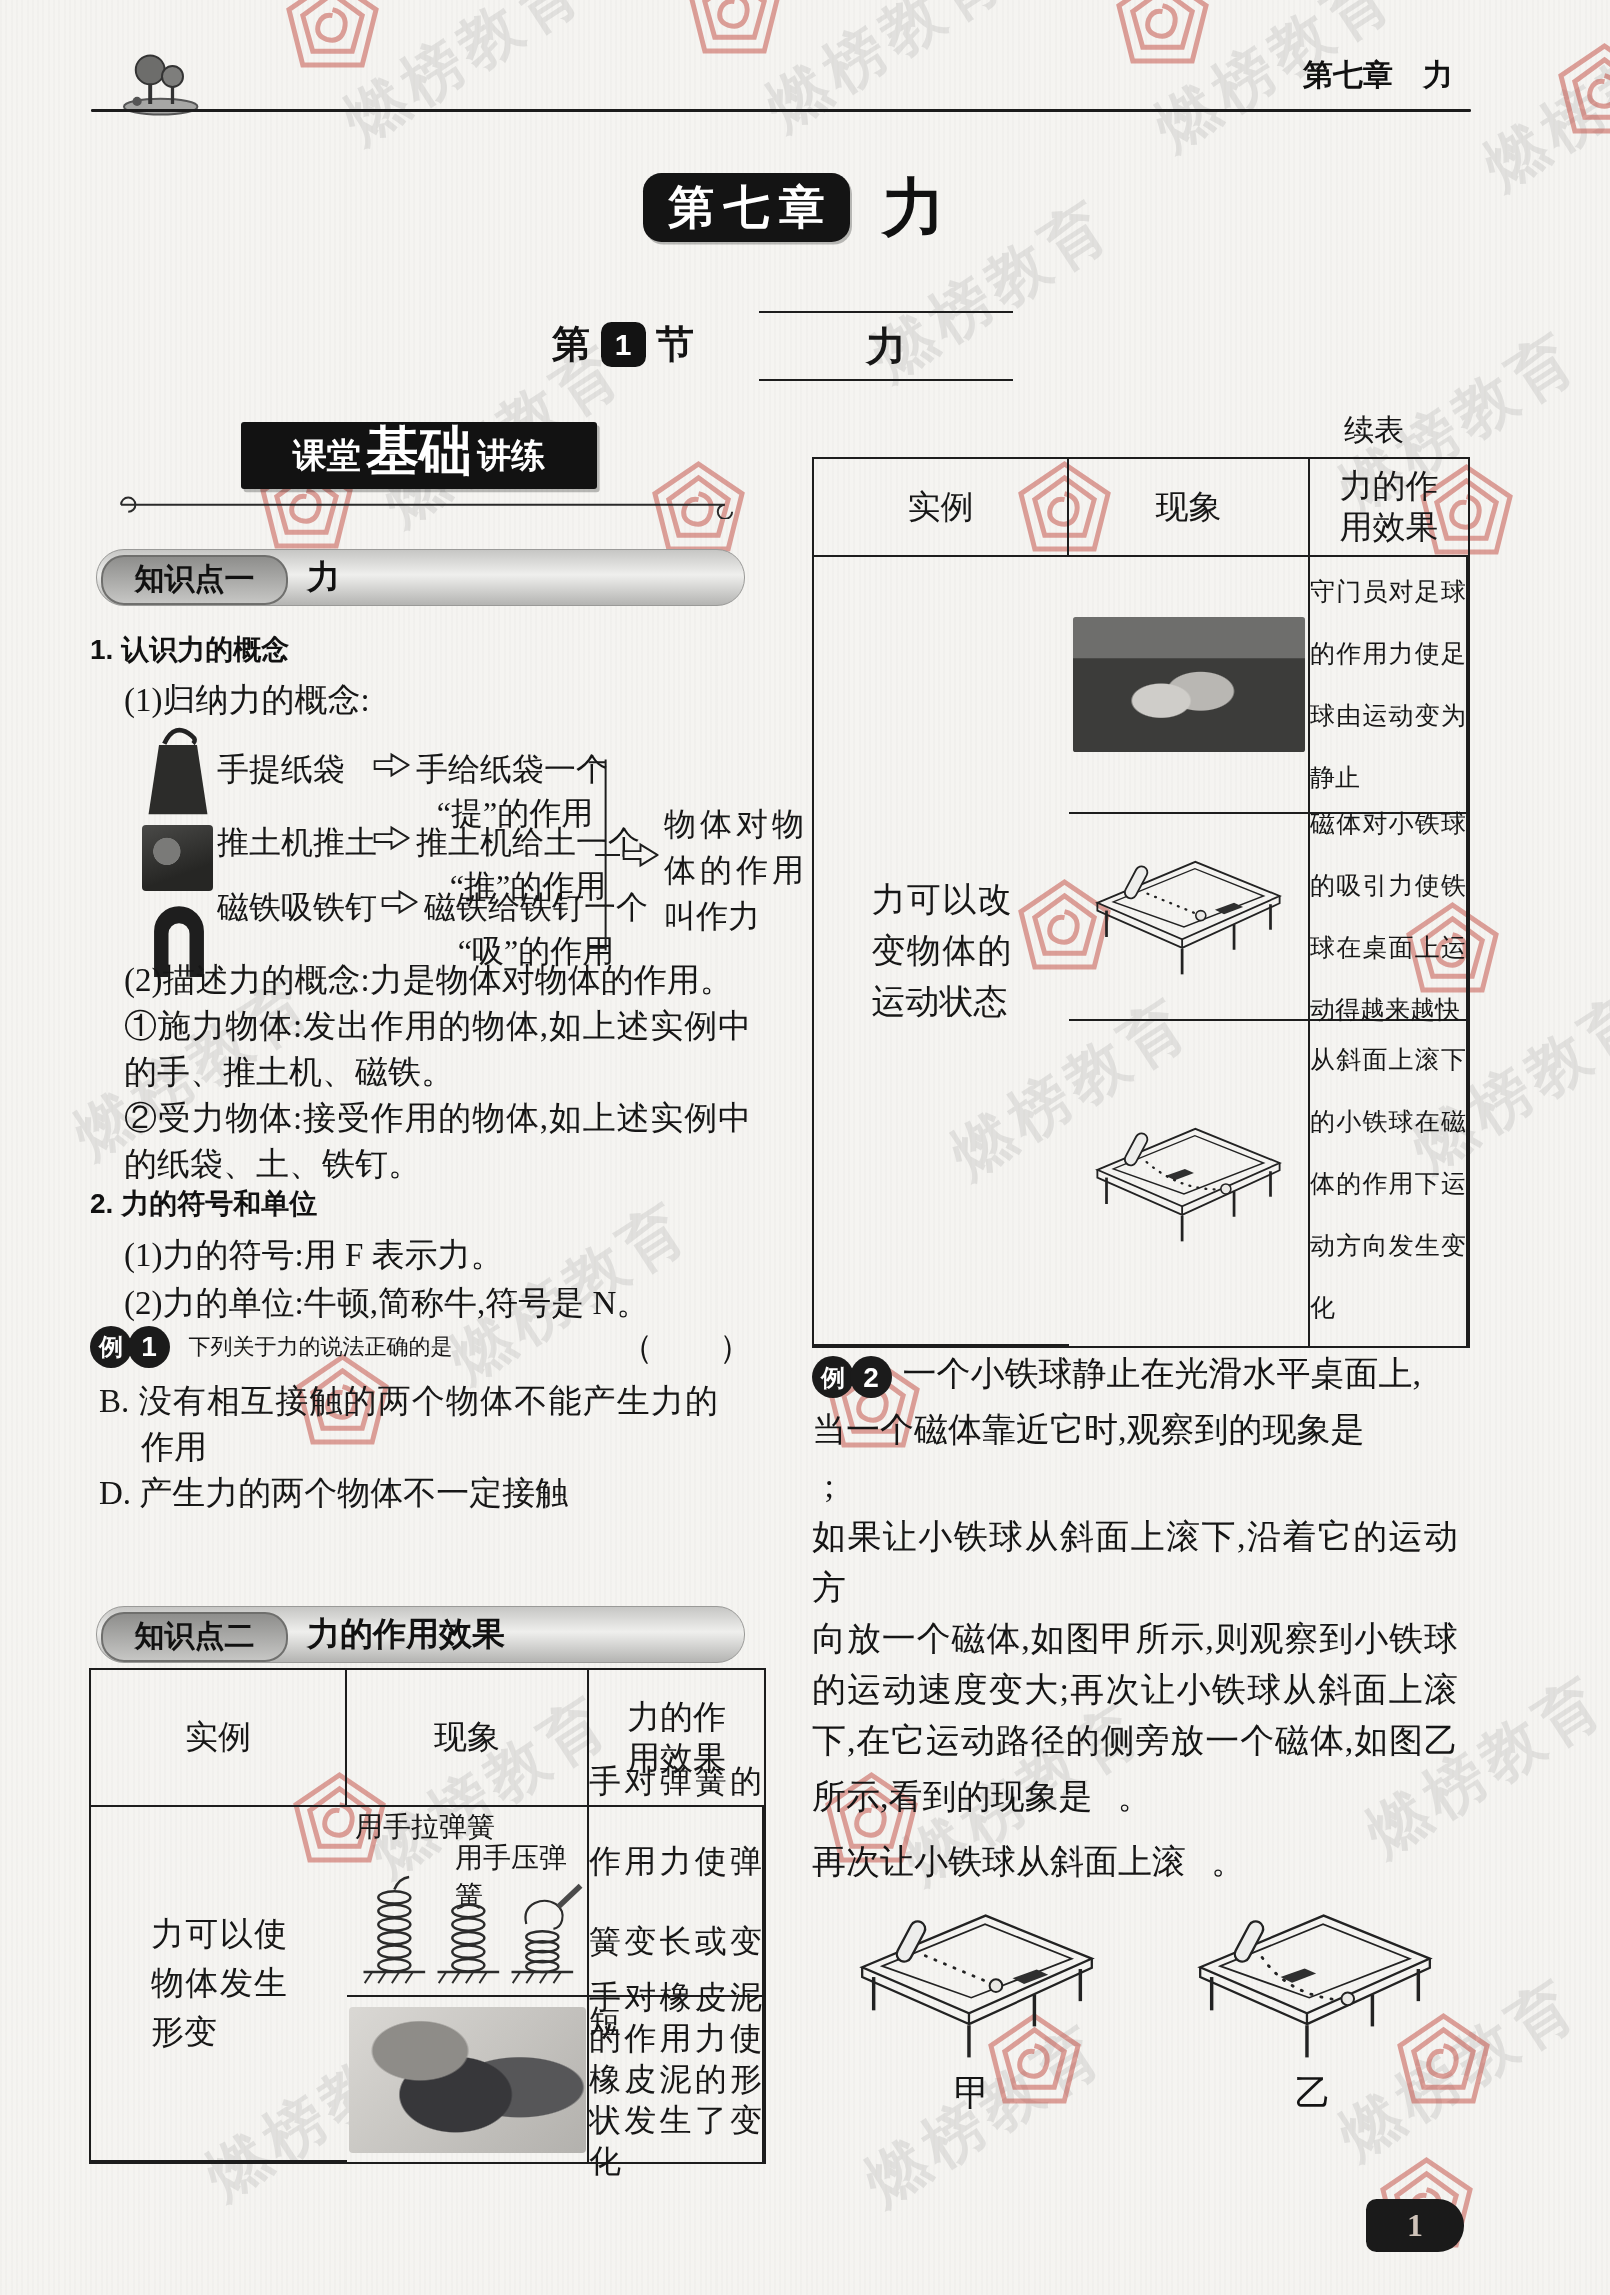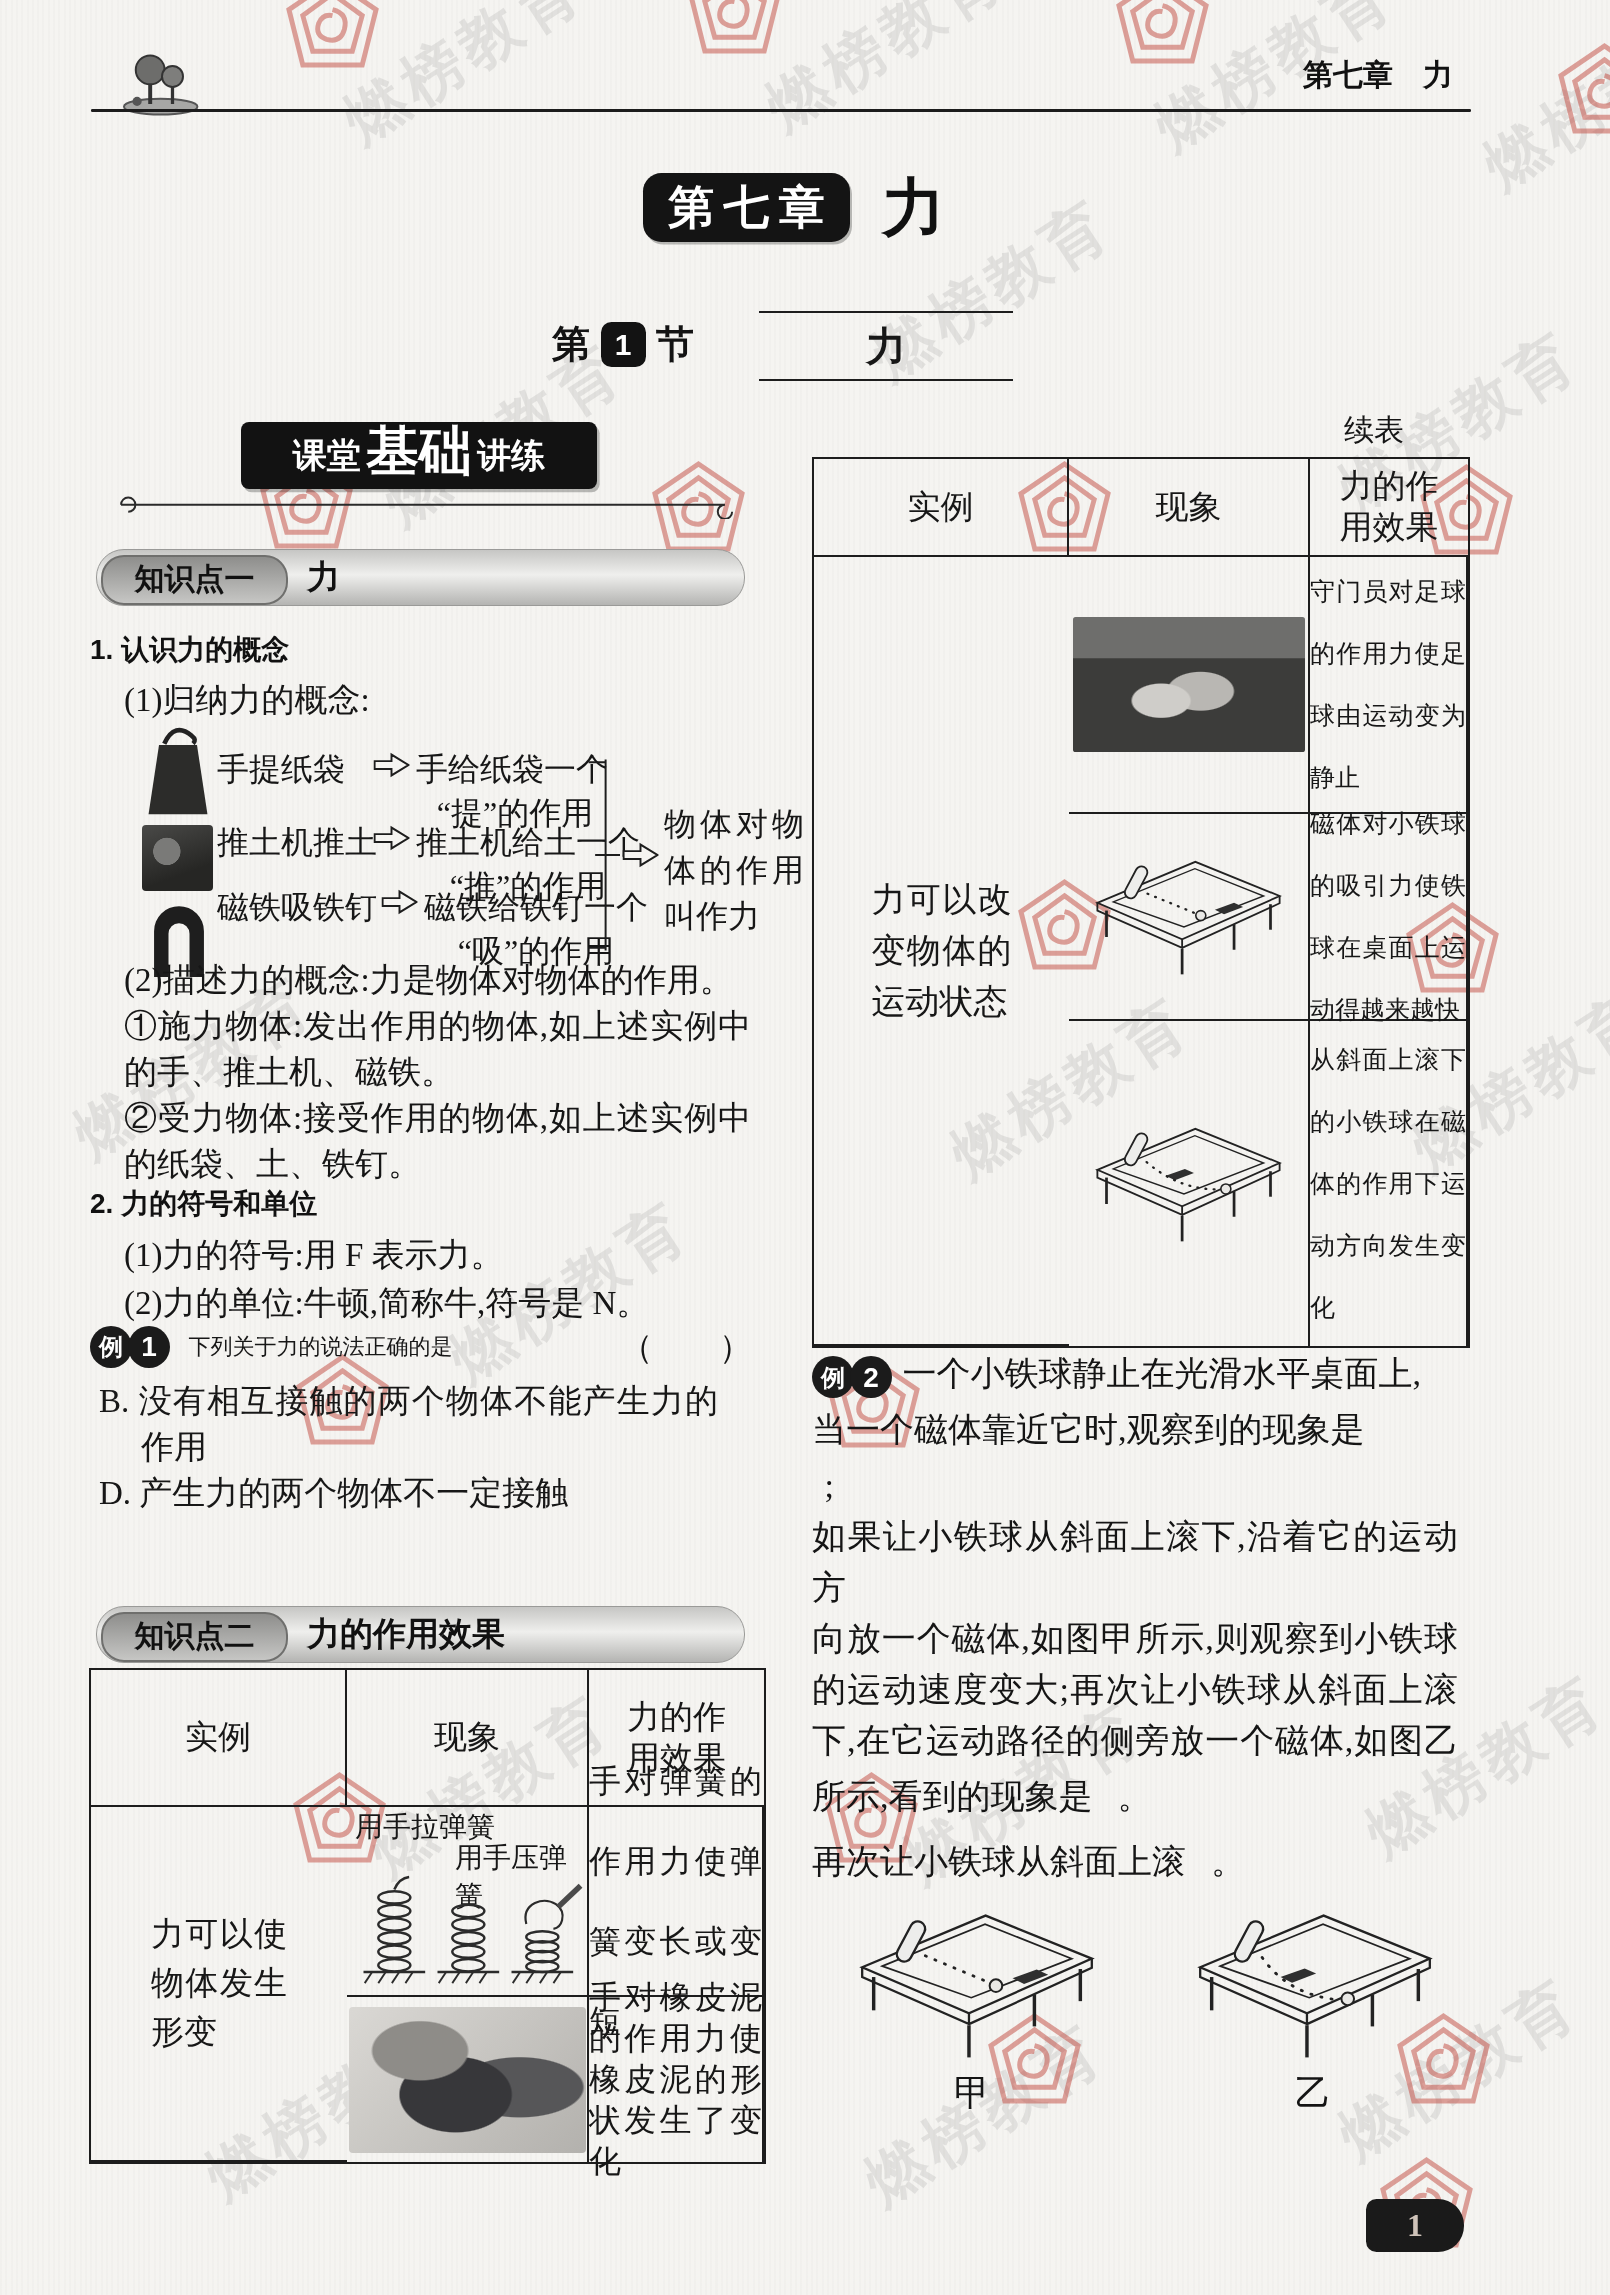--- a/index.html
+++ b/index.html
@@ -24,21 +24,21 @@
             font-weight:bold;font-size:63px;color:#111;}
   
   .secrow{position:absolute;left:552px;top:319px;display:flex;align-items:center;gap:10.5px;
           font-family:"Liberation Sans","DejaVu Sans",sans-serif;font-weight:bold;font-size:38px;color:#131313;}
   .secnum{width:45px;height:45px;background:#131313;border-radius:10.5px;color:#fff;display:flex;
           align-items:center;justify-content:center;font-size:30px;}
   .secname{position:absolute;left:759px;top:311px;width:254px;height:66px;border-top:2.6px solid #1d1d1d;
            border-bottom:2.6px solid #1d1d1d;display:flex;align-items:center;justify-content:center;
            font-family:"Liberation Sans","DejaVu Sans",sans-serif;font-weight:bold;font-size:40px;}
   
-  .banner{position:absolute;left:241px;top:422px;width:356px;height:67px;background:#121212;border-radius:8px;
+  .banner{position:absolute;left:241px;top:422px;width:356px;height:67px;background:#121212;border-radius:3px;
           display:flex;align-items:center;justify-content:center;gap:5.3px;box-shadow:2.6px 3.3px 0 rgba(0,0,0,.25);}
   .banner .b1{color:#fff;font-family:"Liberation Sans","DejaVu Sans",sans-serif;font-weight:bold;font-size:34px;}
   .banner .b2{color:#fff;font-family:"Liberation Sans","DejaVu Sans",sans-serif;font-weight:bold;font-size:53px;
               margin-top:-6.6px;}
   
   .kpill{position:absolute;left:96px;width:647px;height:55px;border-radius:28px;
          background:linear-gradient(180deg,#c6c6c4 0%,#efefed 45%,#b4b4b2 100%);
          border:0.7px solid #9a9a98;display:flex;align-items:center;}
   .kpill .cap{position:absolute;left:4px;top:4.6px;width:183px;height:46px;border-radius:23px;
          background:linear-gradient(180deg,#8e8e8c,#c6c6c4);border:2px solid #6f6f6d;

